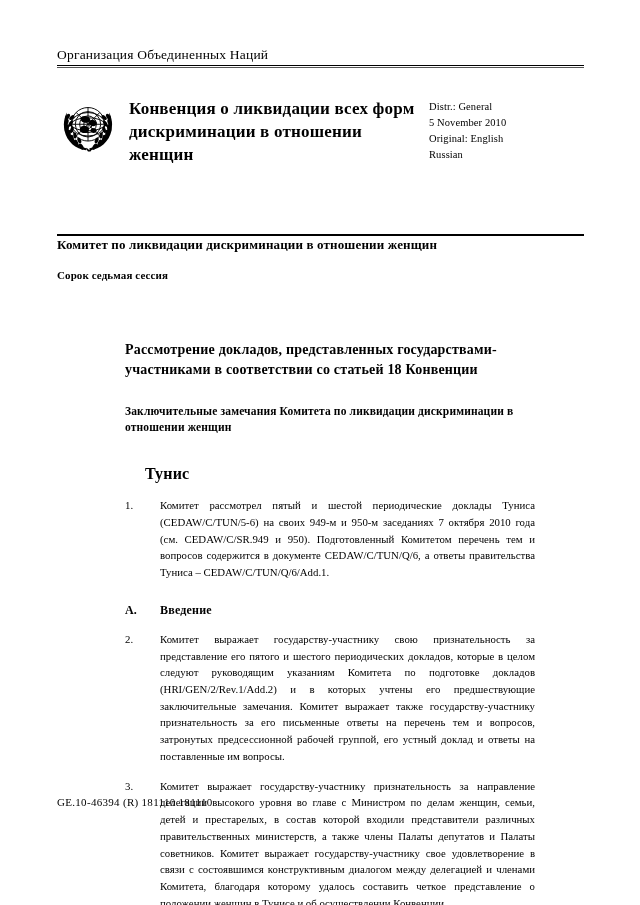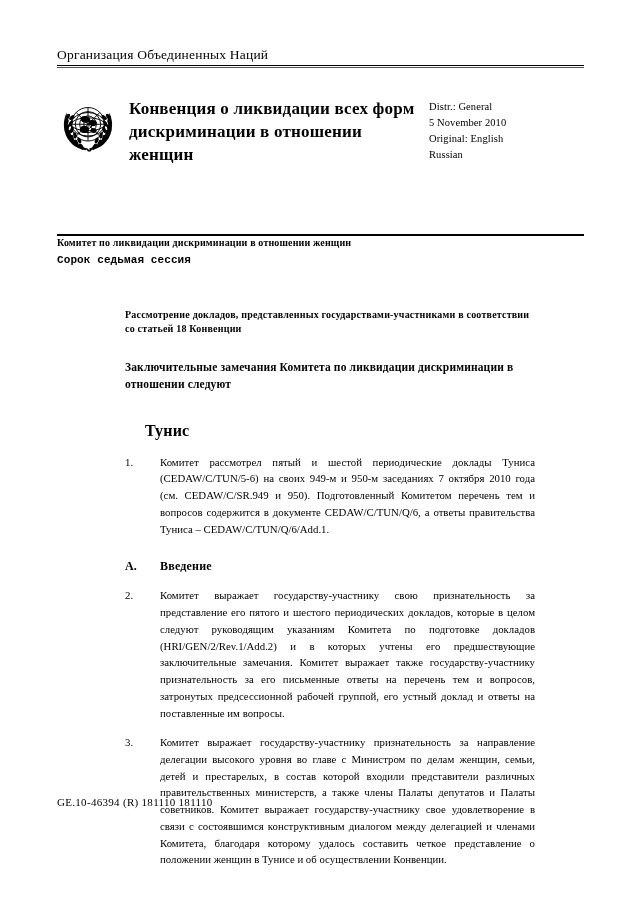--- a/index.html
+++ b/index.html
@@ -111,52 +111,52 @@
   }
 
   
   .committee {
     position: absolute;
     left: 57px;
     top: 236px;
     width: 400px;
   }
   .committee-name {
-    font-size: 10px;
+    font-size: 13px;
     font-weight: bold;
     line-height: 1.38;
     letter-spacing: 0.15px;
   }
   .session {
     font-size: 11px;
     font-weight: bold;
     line-height: 1.35;
-    margin-top: 3px;
-    letter-spacing: 0.1px;
-    font-family: Liberation Mono, monospace;
+    margin-top: 14px;
+    letter-spacing: 0.1px;
   }
   .session-dates {
     font-size: 10.5px;
     font-weight: normal;
     line-height: 1.35;
     letter-spacing: 0.1px;
   }
 
   
   .content {
     position: absolute;
     left: 125px;
     top: 308px;
     width: 410px;
   }
   .doc-title {
-    font-size: 10px;
+    font-size: 14px;
     font-weight: bold;
     line-height: 1.42;
     letter-spacing: 0.2px;
+    margin-top: 32px;
   }
   .doc-subtitle {
     font-size: 11.5px;
     font-weight: bold;
     line-height: 1.45;
     margin-top: 23px;
     letter-spacing: 0.15px;
   }
   .country {
     font-size: 16px;
@@ -327,21 +327,21 @@
 
   <div class="committee">
     <div class="committee-name">Комитет по ликвидации дискриминации в отношении женщин</div>
     <div class="session">Сорок седьмая сессия</div>
   </div>
 
   <div class="content">
 
     <div class="doc-title">Рассмотрение докладов, представленных государствами-участниками в соответствии со статьей 18 Конвенции</div>
 
-    <div class="doc-subtitle">Заключительные замечания Комитета по ликвидации дискриминации в отношении следуют</div>
+    <div class="doc-subtitle">Заключительные замечания Комитета по ликвидации дискриминации в отношении женщин</div>
 
     <div class="country">Тунис</div>
 
     <div class="para para-first">
       <span class="para-num">1.</span>
       <span>Комитет рассмотрел пятый и шестой периодические доклады Туниса (CEDAW/C/TUN/5-6) на своих 949-м и 950-м заседаниях 7 октября 2010 года (см. CEDAW/C/SR.949 и 950). Подготовленный Комитетом перечень тем и вопросов содержится в документе CEDAW/C/TUN/Q/6, а ответы правительства Туниса – CEDAW/C/TUN/Q/6/Add.1.</span>
     </div>
 
     <div class="section-head">
       <span class="section-letter">A.</span>

